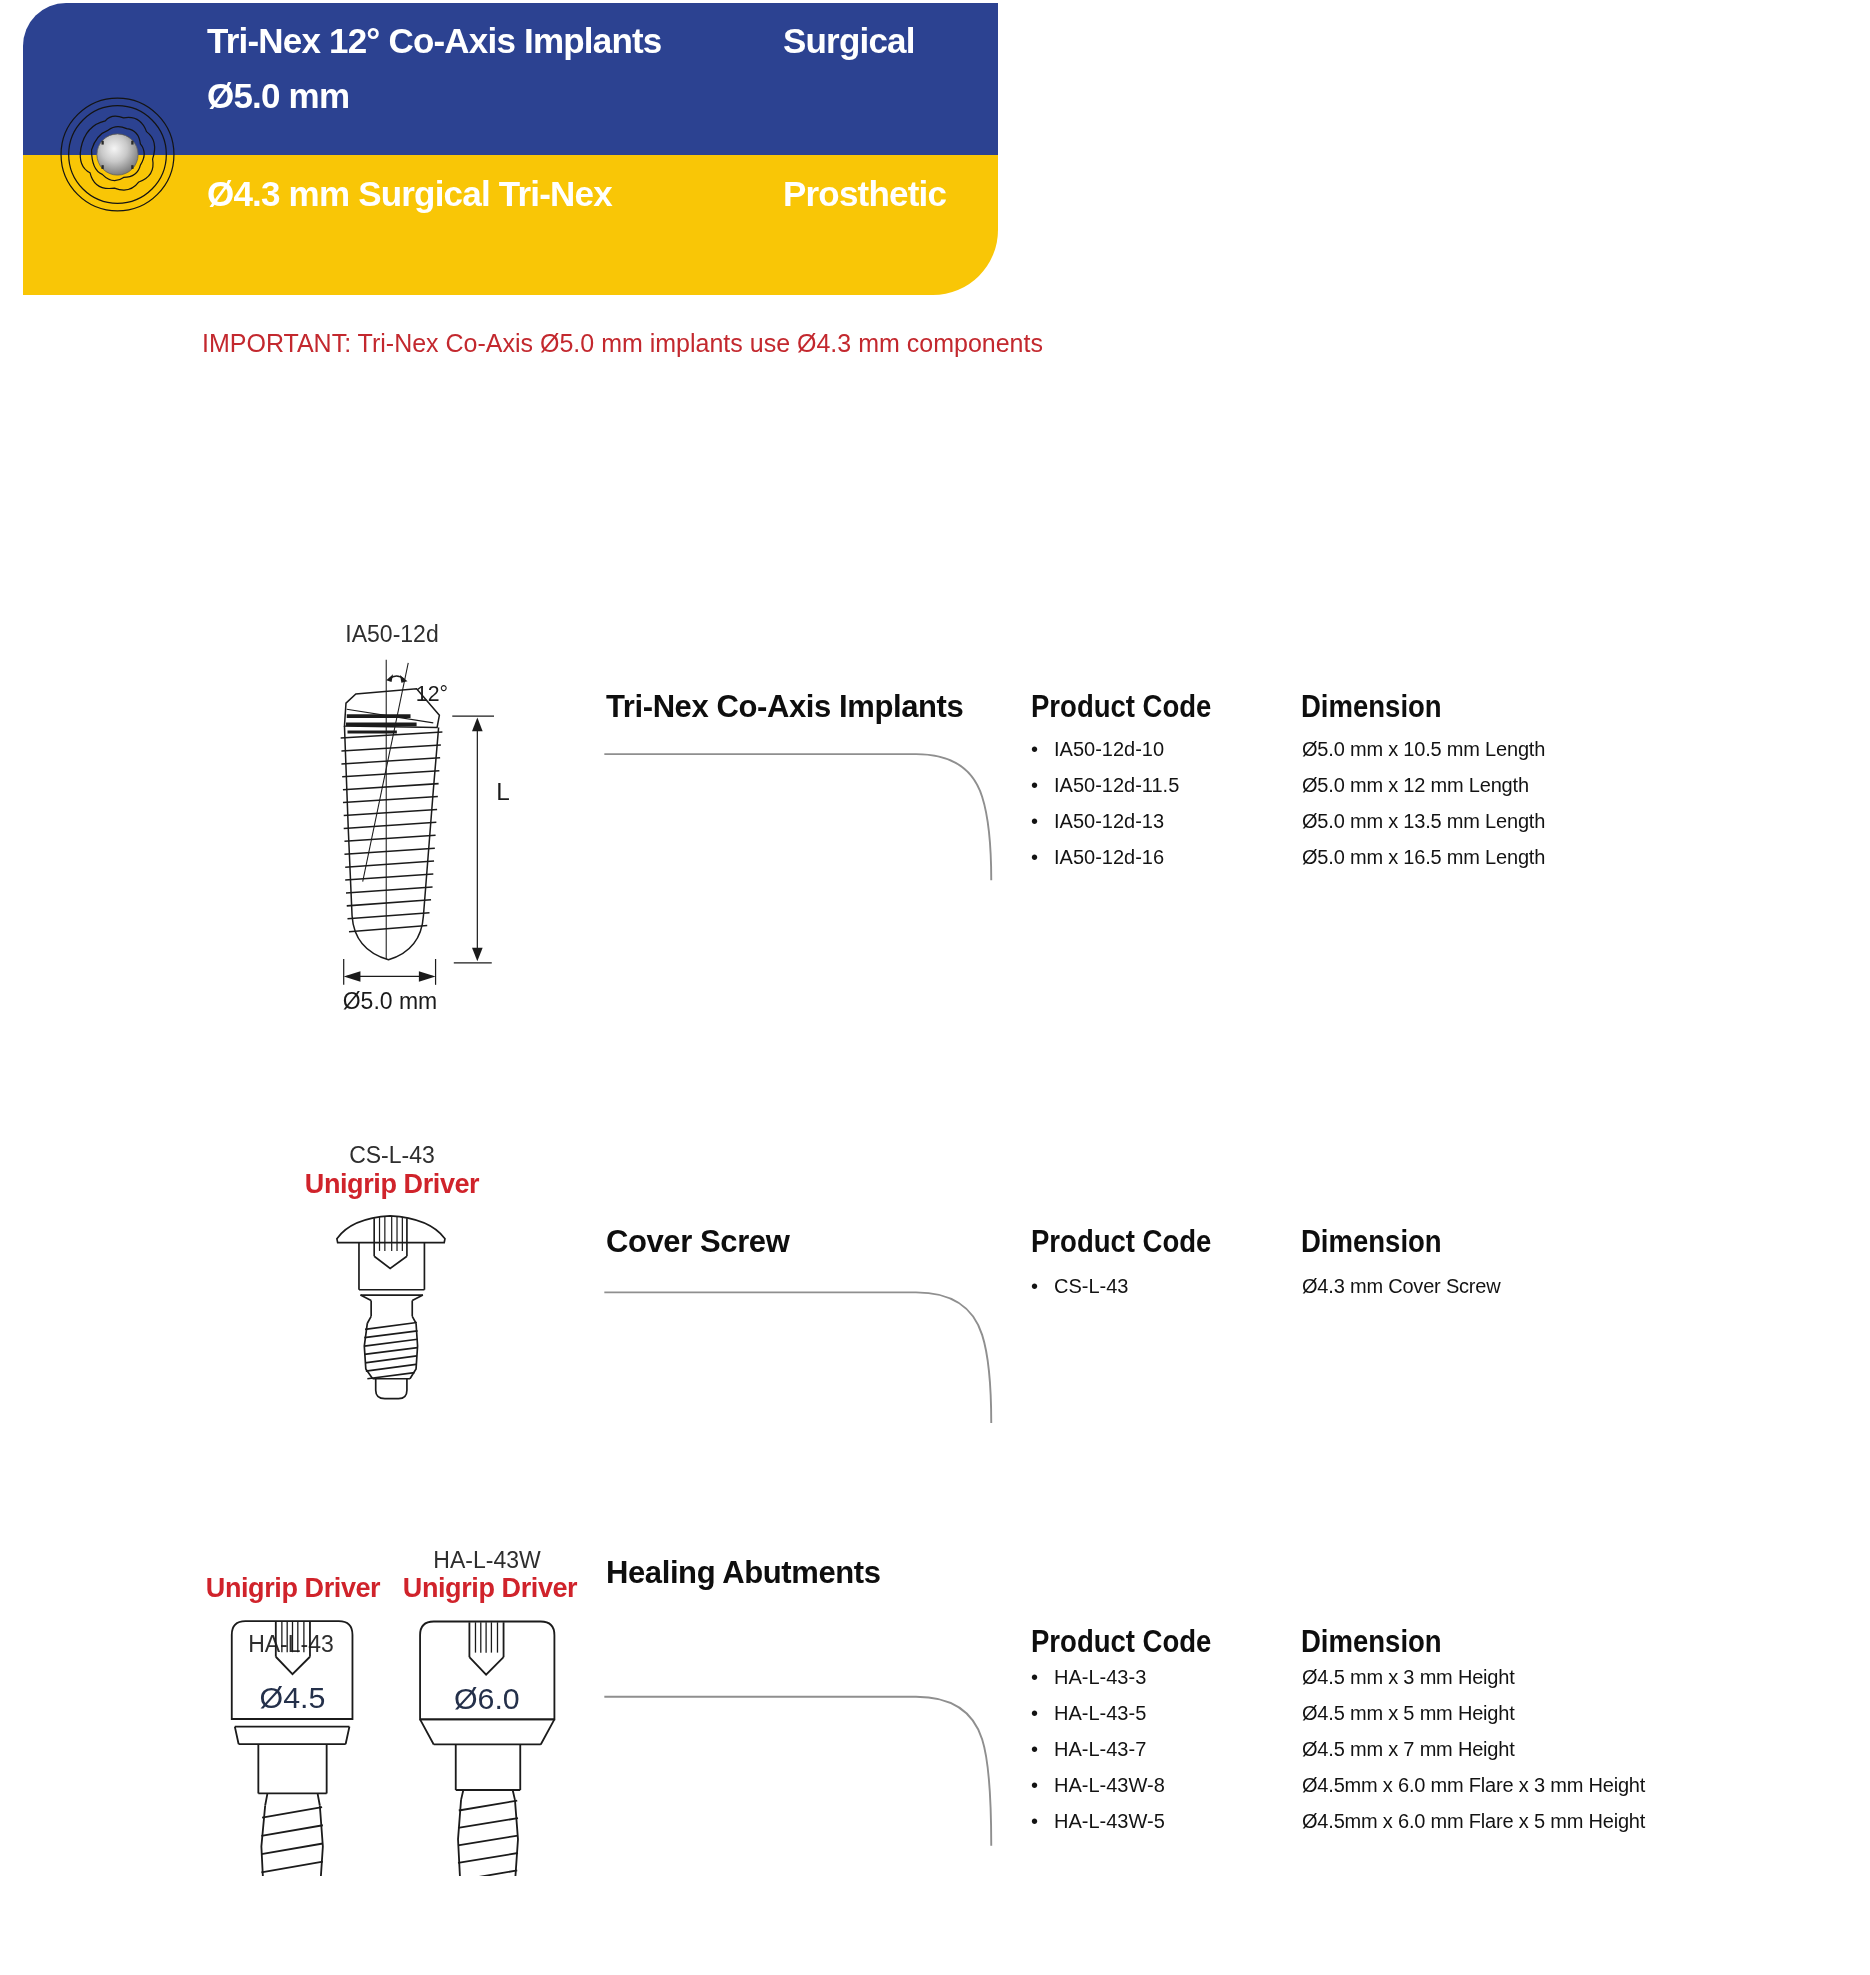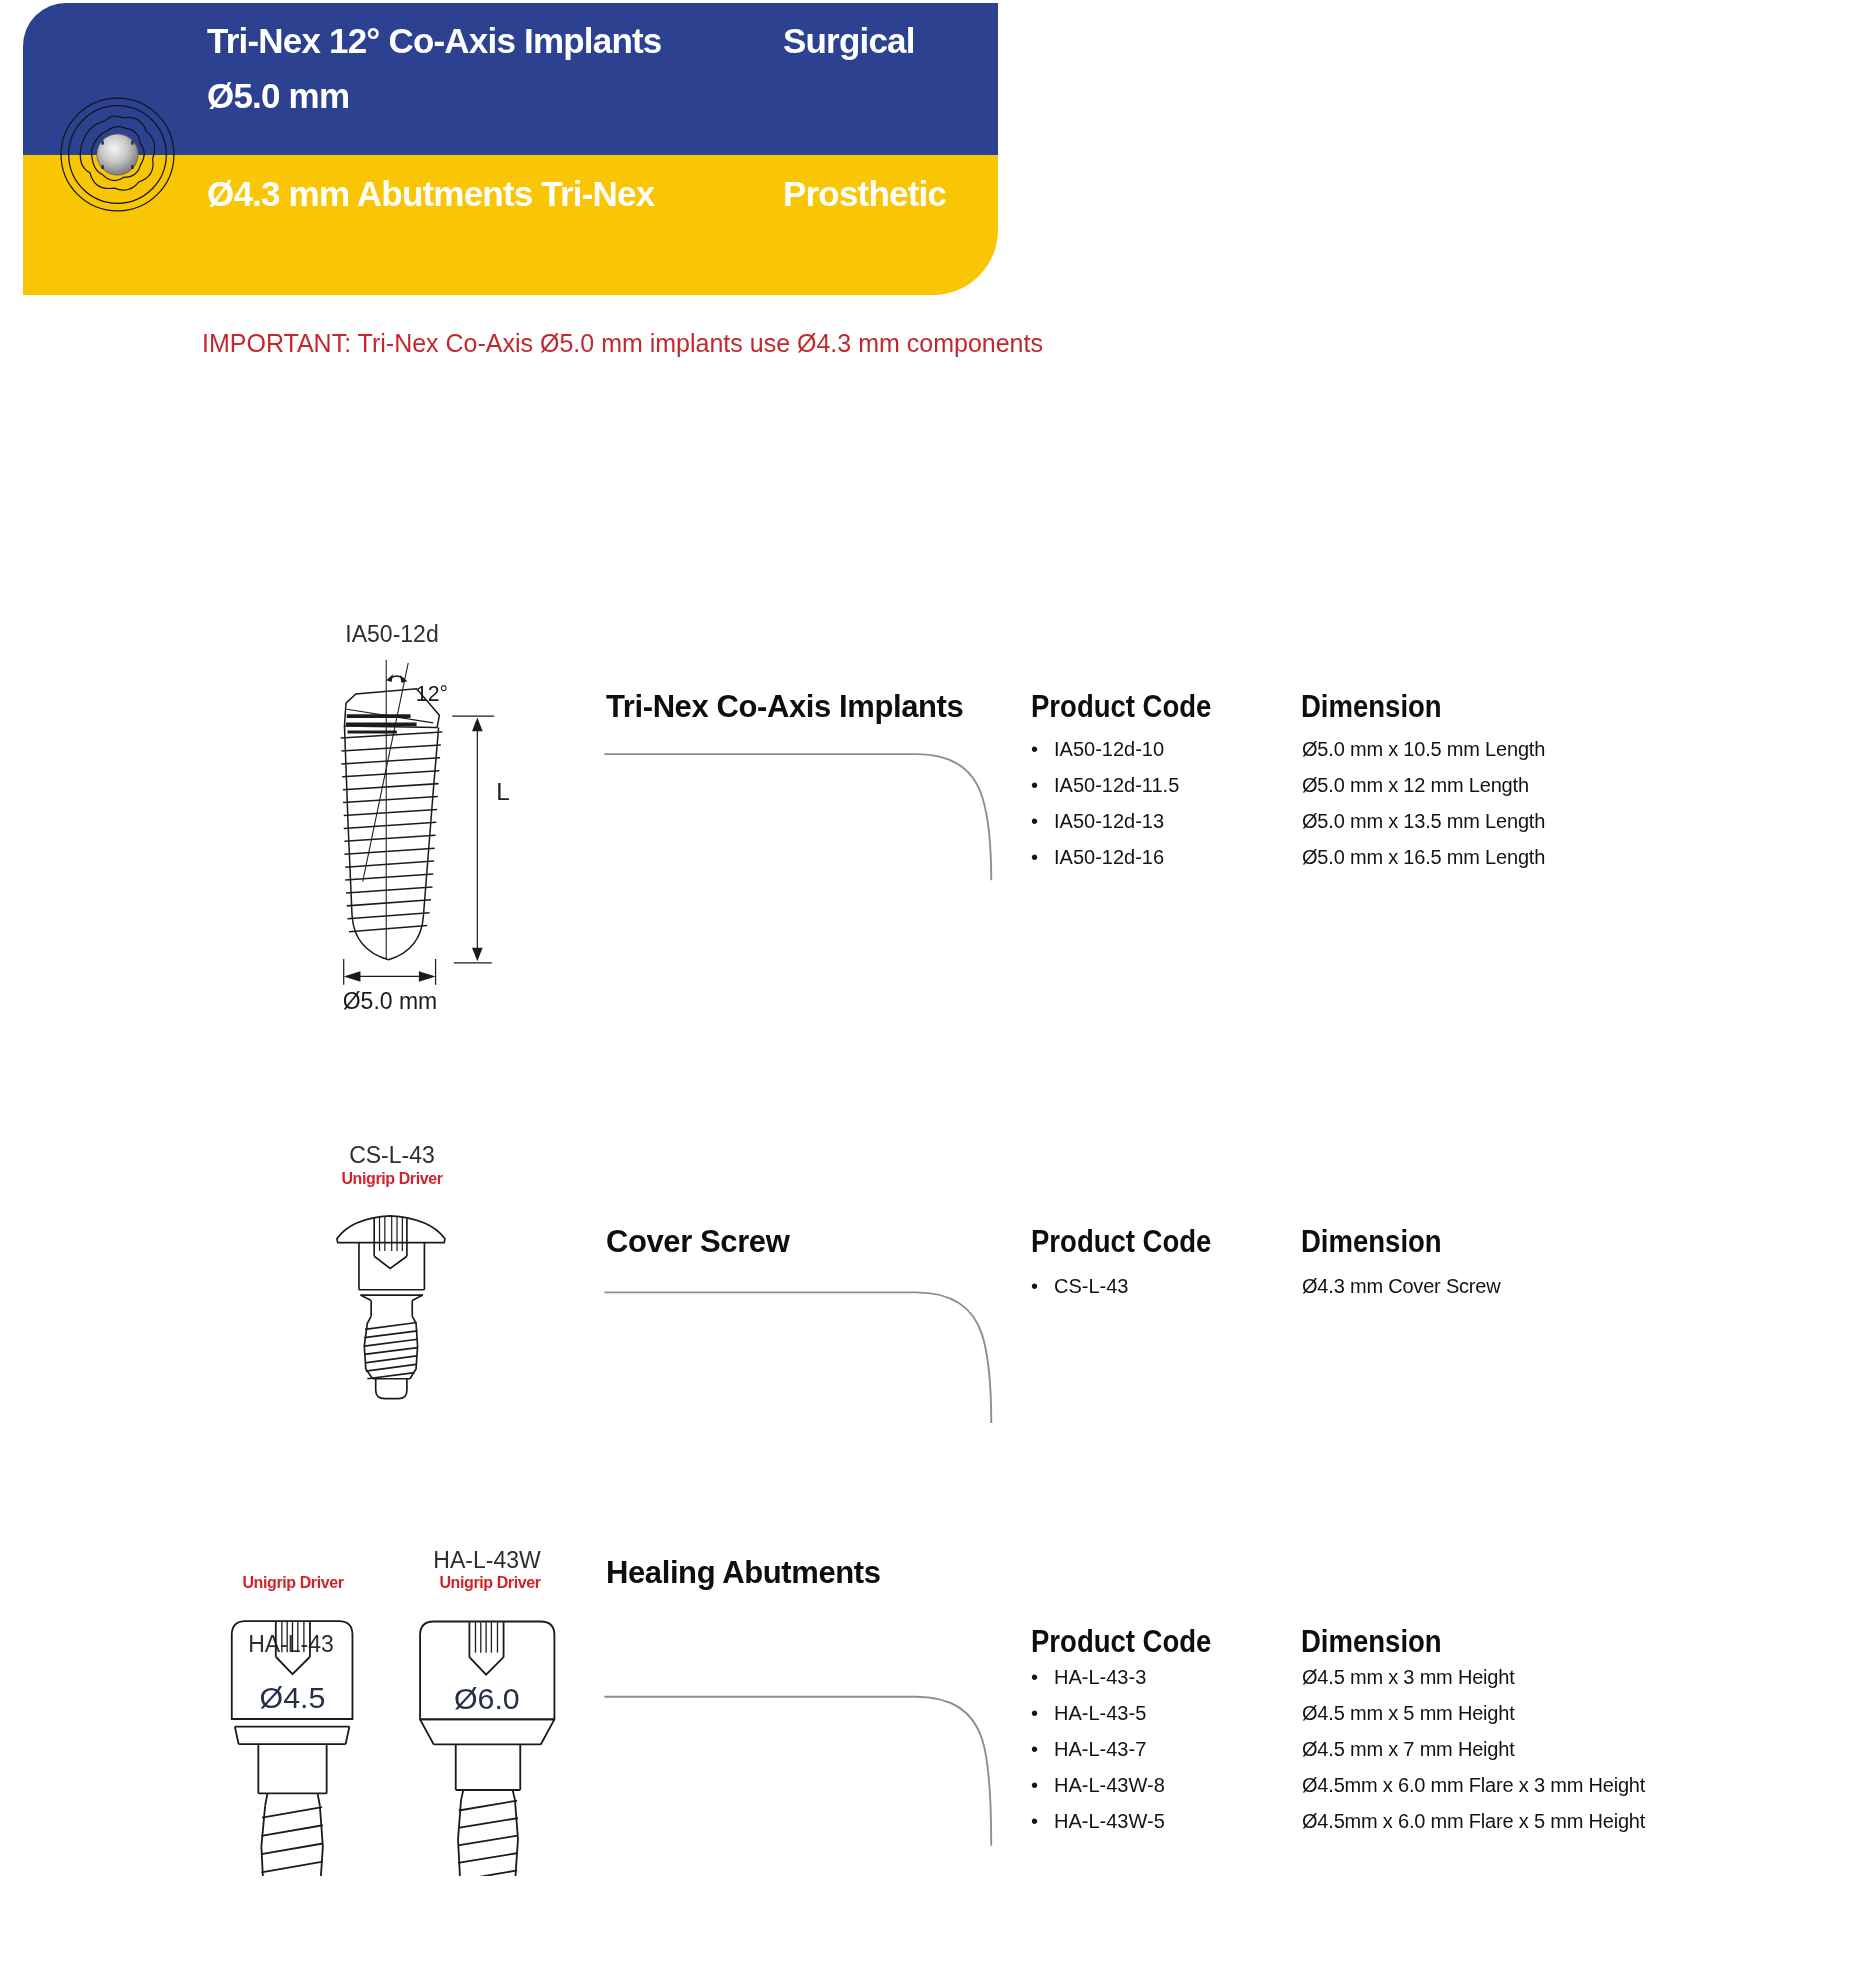--- a/index.html
+++ b/index.html
@@ -26,21 +26,21 @@
     position:absolute;left:202px;top:330px;font-size:25px;line-height:1.1;
     color:#C3282E;white-space:nowrap;letter-spacing:0px;
   }
 
   
   .fig-label{
     position:absolute;transform:translateX(-50%);font-size:23px;color:#2E2E2E;
     white-space:nowrap;line-height:1;
   }
   .driver-label{
-    position:absolute;transform:translateX(-50%);font-size:16px;font-weight:700;
+    position:absolute;transform:translateX(-50%);font-size:27px;font-weight:700;
     color:#D0232B;white-space:nowrap;line-height:1;letter-spacing:-0.4px;
   }
   .dim-callout{
     position:absolute;transform:translateX(-50%);font-size:23px;color:#1B1B1B;
     white-space:nowrap;line-height:1;
   }
   .heights-label{
     position:absolute;transform:translateX(-50%);font-size:20px;color:#1B1B1B;
     white-space:nowrap;line-height:1;letter-spacing:0.8px;
   }
@@ -75,21 +75,21 @@
 
 <div class="page">
 
   <div class="banner">
     <div class="band-blue"></div>
     <div class="band-yellow"></div>
 
     <div class="banner-text" style="left:184px;top:18px;">Tri-Nex 12° Co-Axis Implants</div>
     <div class="banner-text" style="left:184px;top:73px;">Ø5.0 mm</div>
     <div class="banner-text" style="left:760px;top:18px;">Surgical</div>
-    <div class="banner-text" style="left:184px;top:171px;">Ø4.3 mm Abutments Tri-Nex</div>
+    <div class="banner-text" style="left:184px;top:171px;">Ø4.3 mm Surgical Tri-Nex</div>
     <div class="banner-text" style="left:760px;top:171px;">Prosthetic</div>
 
     <svg class="logo-svg" width="119" height="119" viewBox="0 0 156 156">
       <defs>
         <radialGradient id="sphereG" cx="42%" cy="36%" r="70%">
           <stop offset="0%" stop-color="#f5f5f5"></stop>
           <stop offset="45%" stop-color="#c9c9c9"></stop>
           <stop offset="100%" stop-color="#6f6f6f"></stop>
         </radialGradient>
       </defs>

